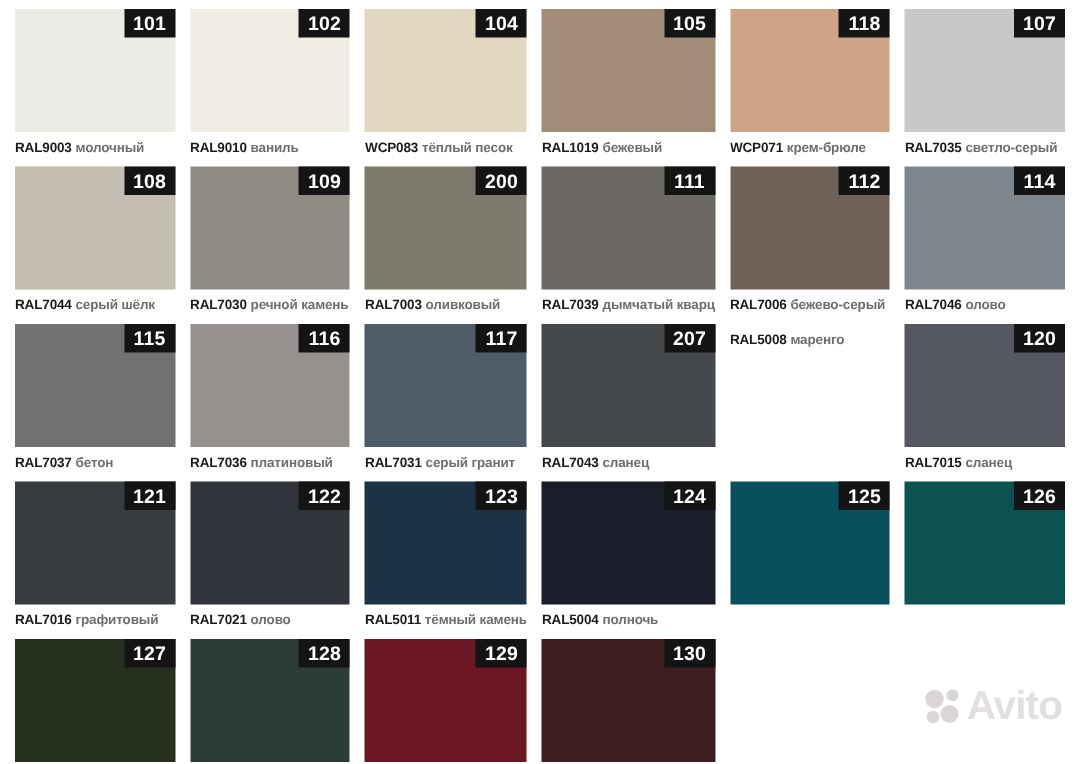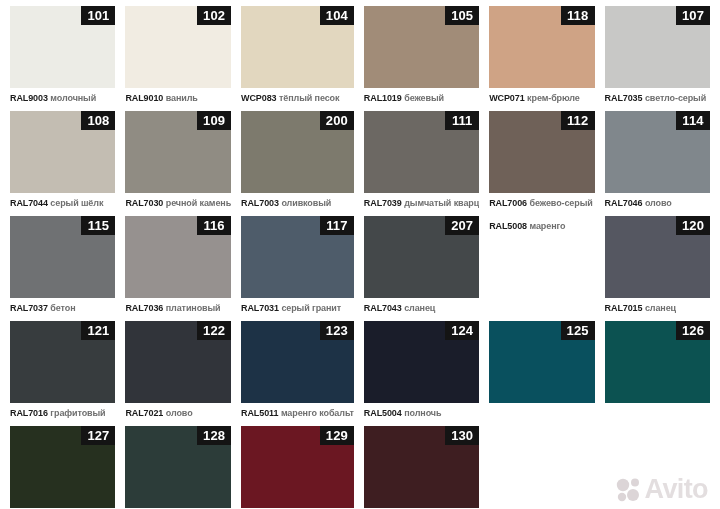--- a/index.html
+++ b/index.html
@@ -83,21 +83,21 @@
   .label .name {
     color: #6f6f6f;
     font-weight: bold;
     letter-spacing: -0.1px;
   }
 
   
   #watermark {
     position: absolute;
     right: 12px;
-    bottom: 6px;
+    bottom: 25px;
     display: flex;
     align-items: center;
     gap: 3px;
     opacity: 0.72;
     pointer-events: none;
   }
   #watermark .mark-text {
     color: #d9d2d4;
     font-size: 27px;
     font-weight: bold;
@@ -245,21 +245,21 @@
         <div class="chip" style="background: rgb(49, 52, 58);"></div>
         <div class="badge">122</div>
       </div>
       <div class="label"><span class="code">RAL7021</span> <span class="name">олово</span></div>
     </div>
     <div class="cell">
       <div class="chip-wrap">
         <div class="chip" style="background: rgb(29, 50, 70);"></div>
         <div class="badge">123</div>
       </div>
-      <div class="label"><span class="code">RAL5011</span> <span class="name">маренго кобальт</span></div>
+      <div class="label"><span class="code">RAL5011</span> <span class="name">тёмный камень</span></div>
     </div>
     <div class="cell">
       <div class="chip-wrap">
         <div class="chip" style="background: rgb(26, 29, 42);"></div>
         <div class="badge">124</div>
       </div>
       <div class="label"><span class="code">RAL5004</span> <span class="name">полночь</span></div>
     </div>
     <div class="cell">
       <div class="chip-wrap">

